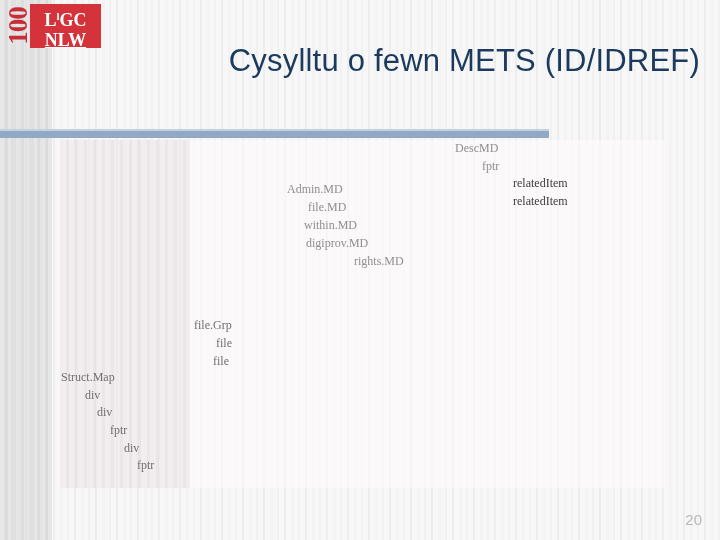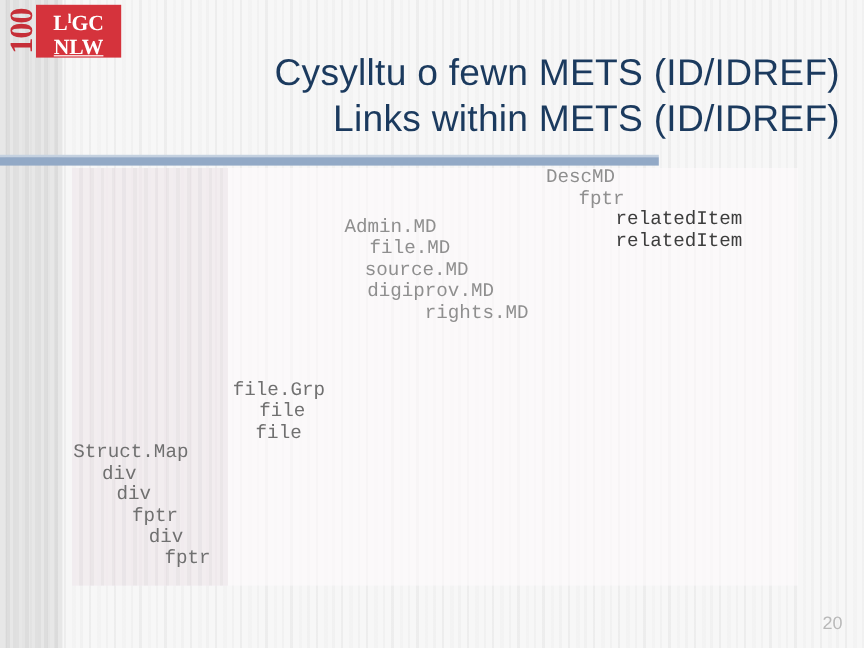--- a/index.html
+++ b/index.html
@@ -163,24 +163,24 @@
         rgba(0,0,0,0.00) 0px,
         rgba(0,0,0,0.00) 6px,
         rgba(0,0,0,0.030) 6px,
         rgba(0,0,0,0.030) 9px
       );
   }
 
   
   .node {
     position: absolute;
-    font-size: 16px;
+    font-size: 12px;
     line-height: 13px;
     white-space: nowrap;
-    font-family: Liberation Mono, monospace;
+    font-family: Liberation Serif, serif;
   }
   .tone-light  { color: #8f8f8f; }
   .tone-mid    { color: #707070; }
   .tone-dark   { color: #3d3d3d; }
 
   
   .page-number {
     position: absolute;
     right: 18px;
     bottom: 12px;
@@ -199,38 +199,37 @@
   <div class="logo-block">
     <div class="logo-100">100</div>
     <div class="logo-box">
       <div class="logo-line1"><span>L</span><span class="sup">l</span><span>GC</span></div>
       <div class="logo-line2">NLW</div>
     </div>
   </div>
 
   <div class="title">
     <span class="title-line">Cysylltu o fewn METS (ID/IDREF)</span>
-    <span class="title-line">Links within METS (ID/IDREF)</span>
   </div>
 
   <div class="divider-top"></div>
   <div class="divider"></div>
 
   <div class="content-box">
     <div class="sheen"></div>
   </div>
 
   <div id="tree-nodes">
       <div class="node tone-light" style="left: 455px; top: 142px;">DescMD</div>
       <div class="node tone-light" style="left: 482px; top: 160px;">fptr</div>
       <div class="node tone-dark" style="left: 513px; top: 177px;">relatedItem</div>
       <div class="node tone-dark" style="left: 513px; top: 195px;">relatedItem</div>
       <div class="node tone-light" style="left: 287px; top: 183px; text-align: right;">Admin.MD</div>
       <div class="node tone-light" style="left: 308px; top: 201px;">file.MD</div>
-      <div class="node tone-light" style="left: 304px; top: 219px;">source.MD</div>
+      <div class="node tone-light" style="left: 304px; top: 219px;">within.MD</div>
       <div class="node tone-light" style="left: 306px; top: 237px;">digiprov.MD</div>
       <div class="node tone-light" style="left: 307px; top: 255px; padding-left: 47px;">rights.MD</div>
       <div class="node tone-mid" style="left: 194px; top: 319px;">file.Grp</div>
       <div class="node tone-mid" style="left: 216px; top: 337px;">file</div>
       <div class="node tone-mid" style="left: 213px; top: 355px;">file</div>
       <div class="node tone-mid" style="left: 61px; top: 371px;">Struct.Map</div>
       <div class="node tone-mid" style="left: 85px; top: 389px;">div</div>
       <div class="node tone-mid" style="left: 97px; top: 406px;">div</div>
       <div class="node tone-mid" style="left: 110px; top: 424px;">fptr</div>
       <div class="node tone-mid" style="left: 124px; top: 442px;">div</div>

